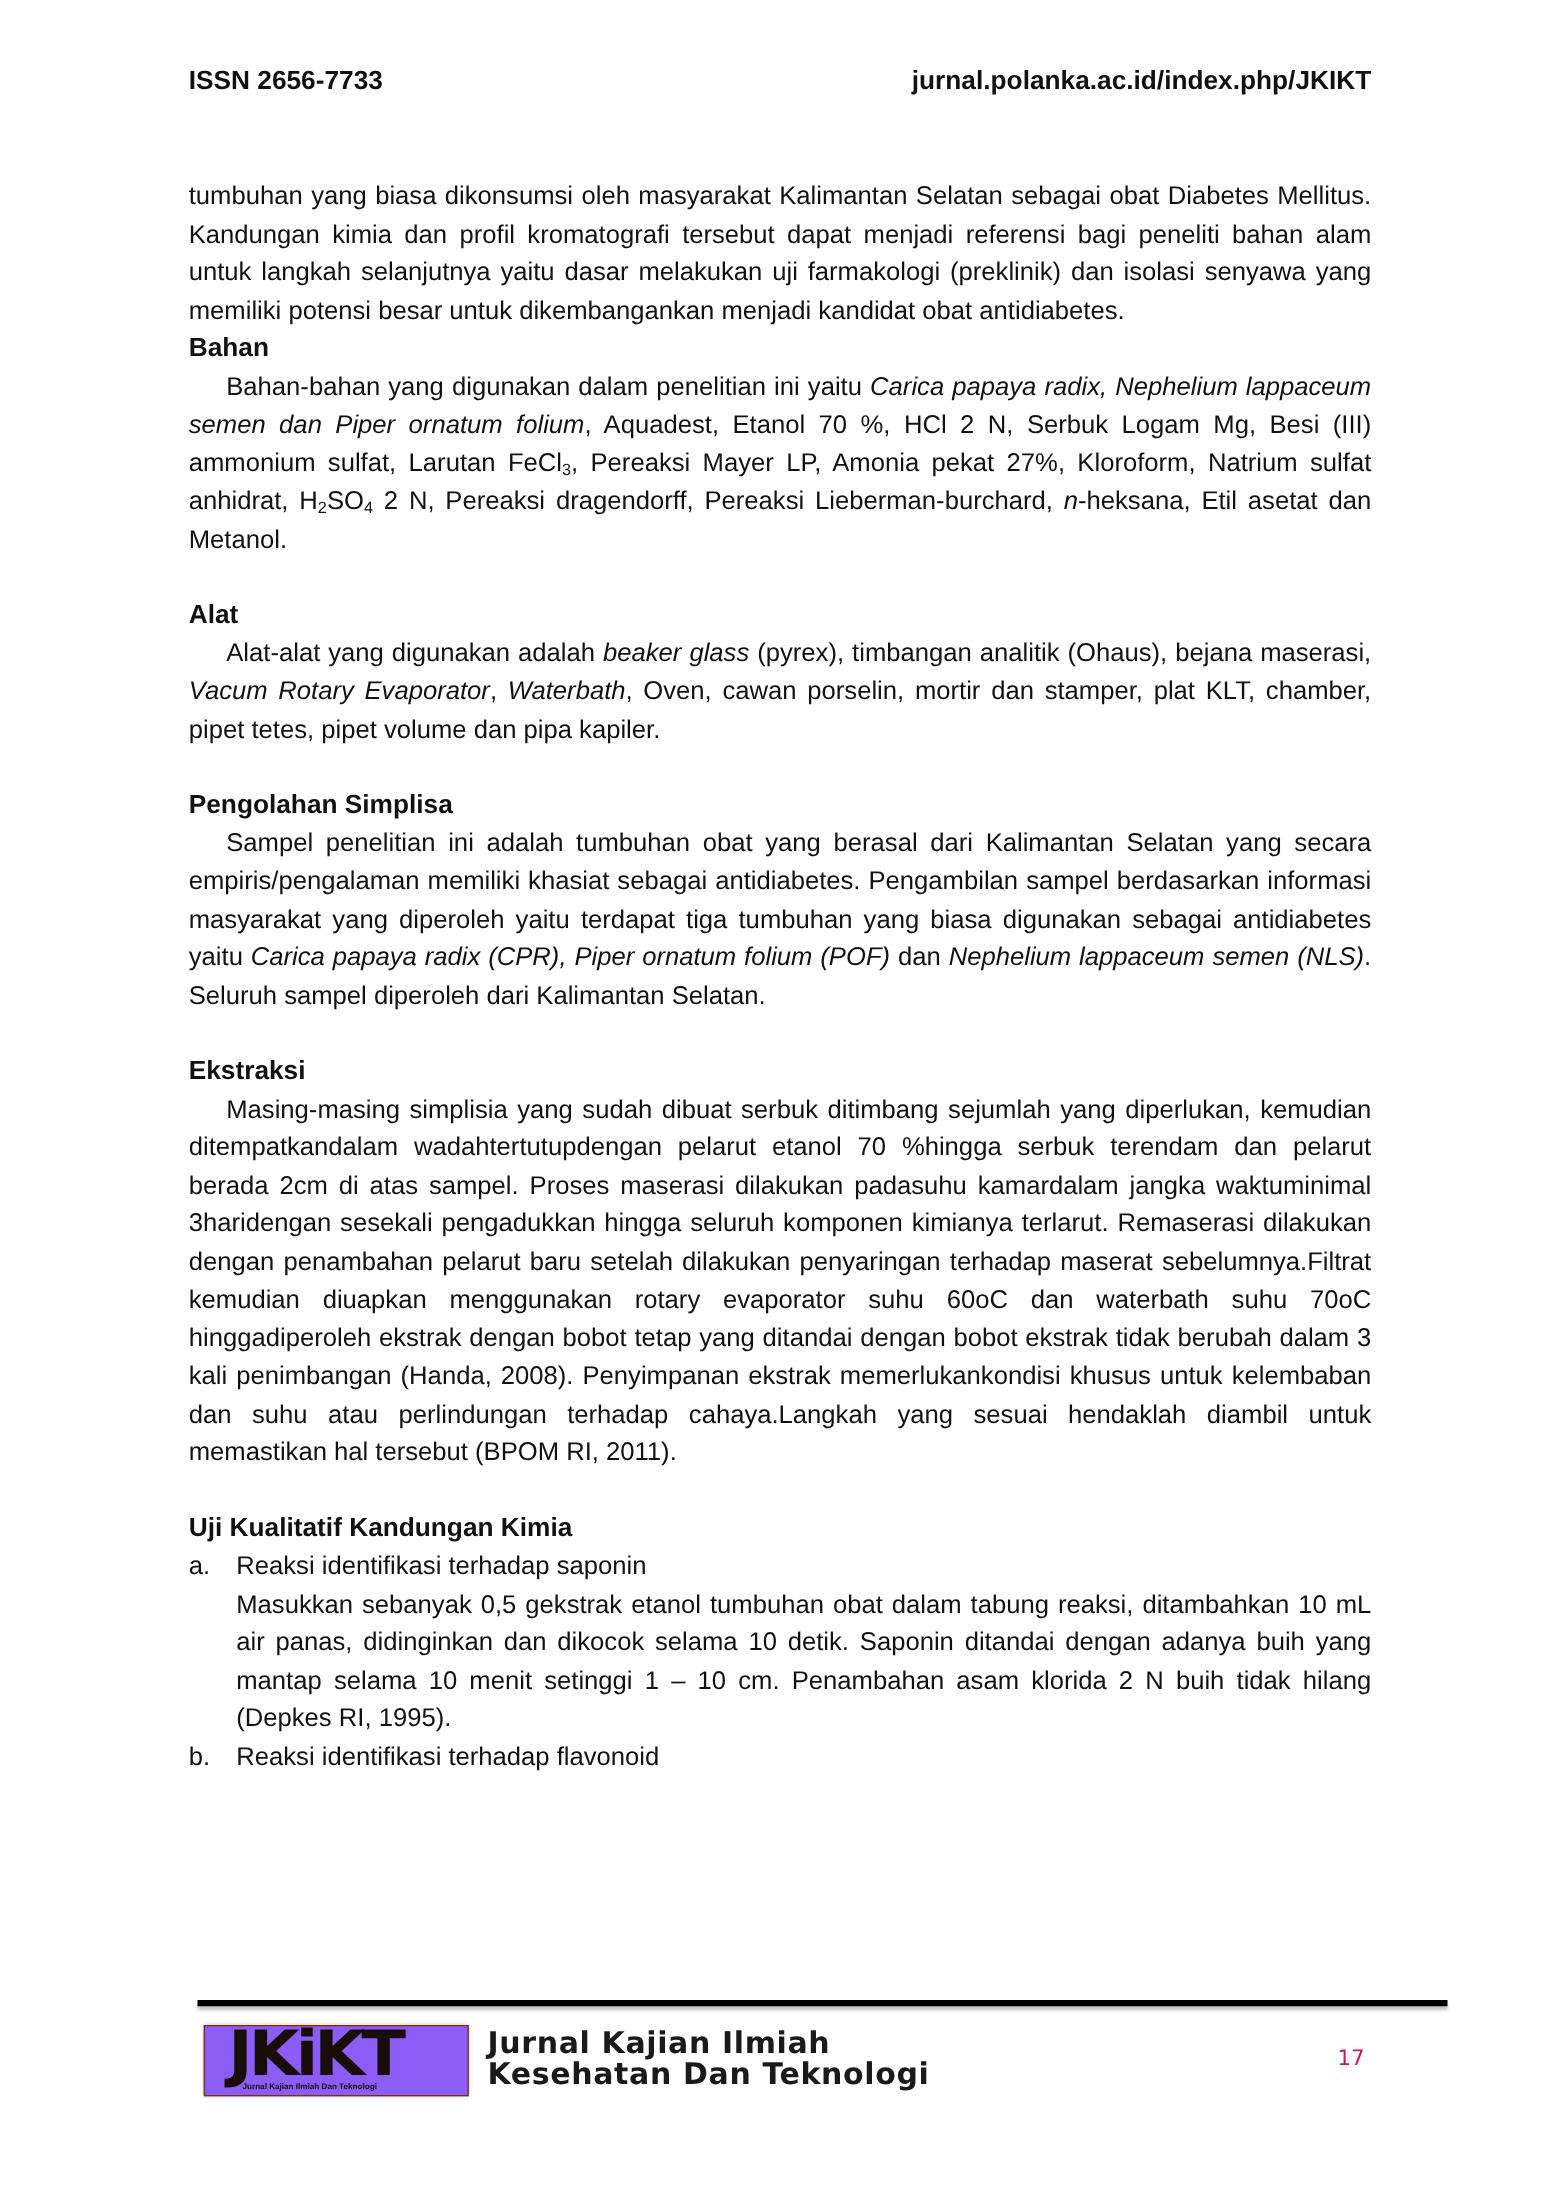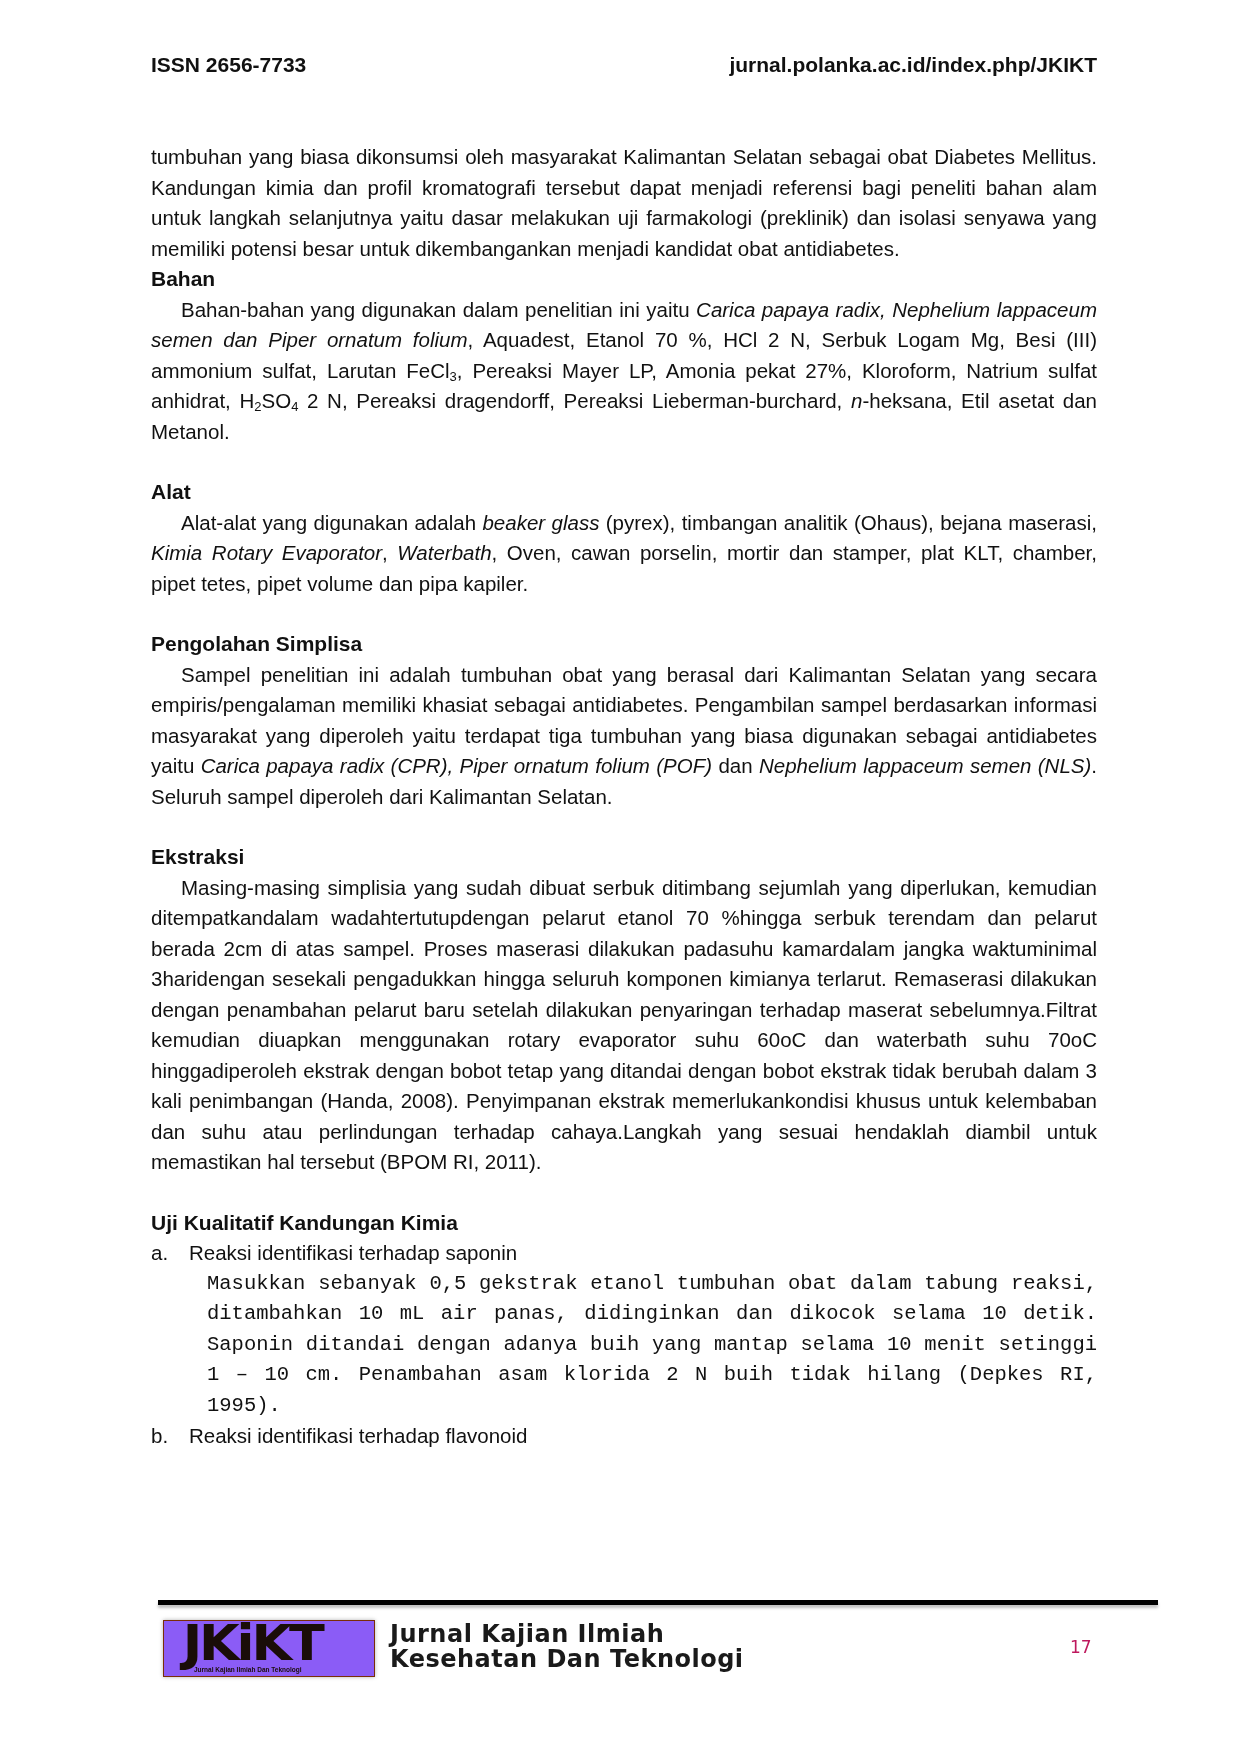--- a/index.html
+++ b/index.html
@@ -11,21 +11,21 @@
   p { margin: 0; text-align: justify; text-align-last: left; }
   .indent { text-indent: 30px; }
   h2 { font-size: 21px; margin: 16px 0 6px 0; font-weight: bold; line-height: 30px; }
   h3 { font-size: 21px; margin: 0; font-weight: bold; line-height: 30.5px; }
   .gap { height: 30px; }
   i { font-style: italic; }
   sub { font-size: 13px; vertical-align: -3px; line-height: 0; }
   .li { display: flex; }
   .li .mk { width: 38px; flex: none; }
   .li .tx { flex: 1; }
-  .subp { margin-left: 56px; font-family: Liberation Mono, monospace; }
+  .subp { margin-left: 38px; }
   .rule { position: absolute; left: 158px; top: 1600px; width: 1000px; height: 5px; background: #000;
           box-shadow: 0 3px 3px rgba(0,0,0,0.25); }
   .logo { position: absolute; left: 163px; top: 1620px; width: 210px; height: 55px; background: #8b5cf6;
           border: 1px solid #7a2d08; box-shadow: 0 0 4px rgba(0,0,0,0.3); overflow: visible; }
   .logo .big { position: absolute; left: 22px; top: -8px; font-family: "DejaVu Sans", sans-serif; font-weight: bold;
                font-size: 50px; letter-spacing: -3px; color: #1a0d08; line-height: 60px; transform: scaleX(1.05); }
   .logo .small { position: absolute; left: 30px; bottom: 3px; font-size: 6.5px; color: #1a0d08; font-weight: bold; }
   .jname { position: absolute; left: 390px; top: 1622px; font-family: "DejaVu Sans", sans-serif; font-weight: bold;
            font-size: 24px; line-height: 25px; color: #1a1a1a; letter-spacing: 0.5px; }
   .pgnum { position: absolute; left: 1070px; top: 1637px; font-family: "DejaVu Sans", sans-serif; font-size: 17px; color: #be185d; }
@@ -40,21 +40,21 @@
 
 <div class="body">
   <p>tumbuhan yang biasa dikonsumsi oleh masyarakat Kalimantan Selatan sebagai obat Diabetes Mellitus. Kandungan kimia dan profil kromatografi tersebut dapat menjadi referensi bagi peneliti bahan alam  untuk langkah selanjutnya yaitu dasar melakukan uji farmakologi (preklinik) dan isolasi senyawa yang memiliki potensi besar untuk dikembangankan menjadi kandidat obat antidiabetes.</p>
 
 
   <h3>Bahan</h3>
   <p class="indent"><span>Bahan-bahan yang digunakan dalam penelitian ini yaitu </span><i>Carica papaya radix, Nephelium lappaceum semen dan Piper ornatum folium</i><span>, Aquadest, Etanol 70 %, HCl 2 N, Serbuk Logam Mg, Besi (III) ammonium sulfat, Larutan FeCl</span><sub>3</sub><span>, Pereaksi Mayer LP, Amonia pekat 27%, Kloroform, Natrium sulfat anhidrat, H</span><sub>2</sub><span>SO</span><sub>4</sub><span> 2 N, Pereaksi dragendorff, Pereaksi Lieberman-burchard, </span><i>n</i><span>-heksana, Etil asetat dan Metanol.</span></p>
 
   <div class="gap"></div>
   <h3>Alat</h3>
-  <p class="indent"><span>Alat-alat yang digunakan adalah </span><i>beaker glass</i><span> (pyrex), timbangan analitik (Ohaus), bejana maserasi, </span><i>Kimia Rotary Evaporator</i><span>, </span><i>Waterbath</i><span>, Oven, cawan porselin, mortir dan stamper, plat KLT, chamber, pipet tetes, pipet volume dan pipa kapiler.</span></p>
+  <p class="indent"><span>Alat-alat yang digunakan adalah </span><i>beaker glass</i><span> (pyrex), timbangan analitik (Ohaus), bejana maserasi, </span><i>Vacum Rotary Evaporator</i><span>, </span><i>Waterbath</i><span>, Oven, cawan porselin, mortir dan stamper, plat KLT, chamber, pipet tetes, pipet volume dan pipa kapiler.</span></p>
 
   <div class="gap"></div>
   <h3>Pengolahan Simplisa</h3>
   <p class="indent"><span>Sampel penelitian ini adalah tumbuhan obat yang berasal dari Kalimantan Selatan yang secara empiris/pengalaman memiliki khasiat sebagai antidiabetes. Pengambilan sampel berdasarkan informasi masyarakat yang diperoleh yaitu terdapat tiga tumbuhan yang biasa digunakan sebagai antidiabetes yaitu </span><i>Carica papaya radix (CPR), Piper ornatum folium (POF)</i><span> dan </span><i>Nephelium lappaceum semen (NLS)</i><span>. Seluruh sampel diperoleh dari Kalimantan Selatan.</span></p>
 
   <div class="gap"></div>
   <h3>Ekstraksi</h3>
   <p class="indent">Masing-masing simplisia yang sudah dibuat serbuk ditimbang sejumlah yang diperlukan, kemudian ditempatkandalam wadahtertutupdengan pelarut etanol 70 %hingga serbuk terendam dan pelarut berada 2cm di atas sampel. Proses maserasi dilakukan padasuhu kamardalam jangka waktuminimal 3haridengan sesekali pengadukkan hingga seluruh komponen kimianya terlarut. Remaserasi dilakukan dengan penambahan pelarut baru setelah dilakukan penyaringan terhadap maserat sebelumnya.Filtrat kemudian diuapkan menggunakan rotary evaporator suhu 60oC dan waterbath suhu 70oC hinggadiperoleh ekstrak dengan bobot tetap yang ditandai dengan bobot ekstrak tidak berubah dalam 3 kali penimbangan (Handa, 2008). Penyimpanan ekstrak memerlukankondisi khusus untuk kelembaban dan suhu atau perlindungan terhadap cahaya.Langkah yang sesuai hendaklah diambil untuk memastikan hal tersebut (BPOM RI, 2011).</p>
 
   <div class="gap"></div>

